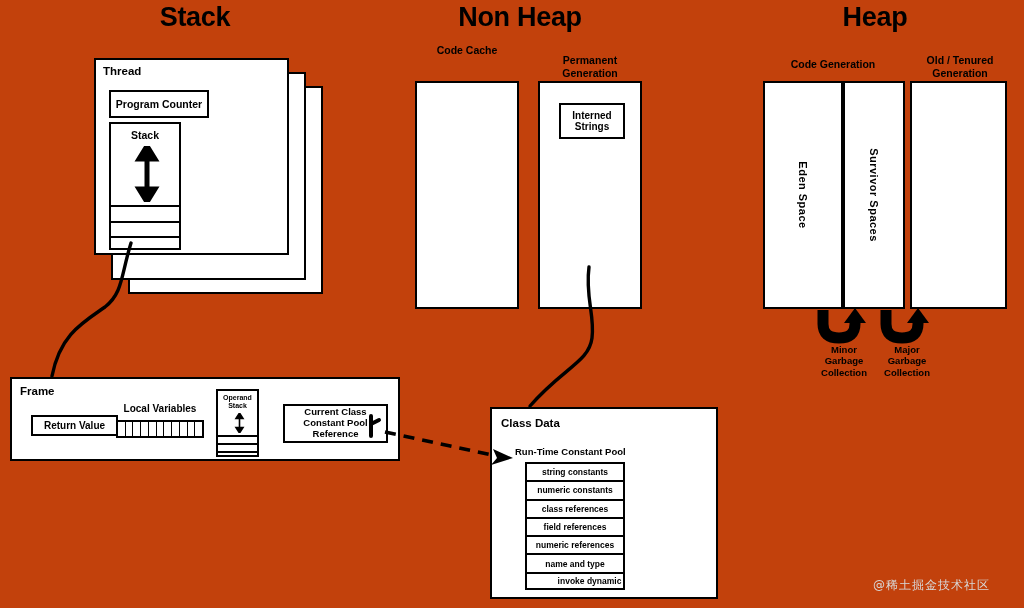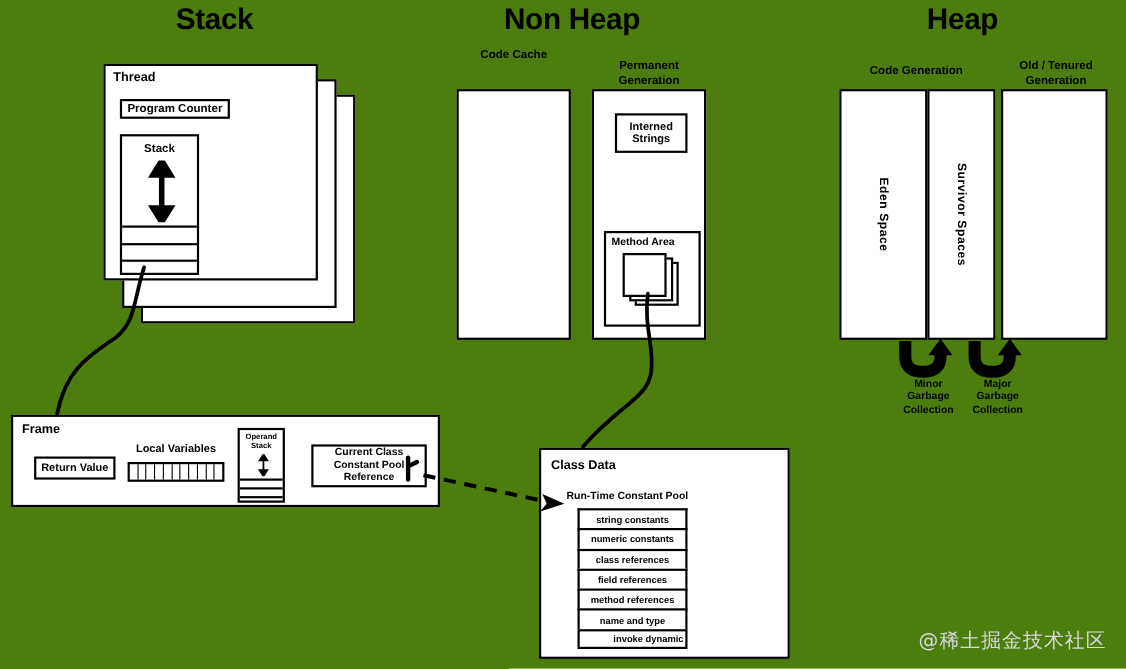--- a/index.html
+++ b/index.html
@@ -5,21 +5,21 @@
 <style>
   html, body {
     margin: 0;
     padding: 0;
     background: #ffffff;
   }
   #canvas {
     position: relative;
     width: 1024px;
     height: 608px;
-    background: #4d7c0f;
+    background: #c2410c;
     font-family: "Liberation Sans", sans-serif;
     color: #000000;
     overflow: hidden;
   }
 
   
   .abs { position: absolute; box-sizing: border-box; }
   .bx  { position: absolute; box-sizing: border-box; border: 2px solid #000; background: #fff; }
   .centered-text {
     display: flex;
@@ -65,23 +65,23 @@
   #overlay {
     position: absolute;
     left: 0; top: 0;
     width: 1024px; height: 608px;
     pointer-events: none;
   }
 
   
   #watermark {
     position: absolute;
-    right: 18px;
+    right: 34px;
     bottom: 14px;
-    font-size: 18px;
+    font-size: 12px;
     color: #d8d8d8;
     font-family: "DejaVu Sans", sans-serif;
     letter-spacing: 1px;
     user-select: none;
   }
 
   .lv-cells { position:absolute; display:flex; box-sizing:border-box; border:2px solid #000; background:#fff; }
   .lv-cell { flex:1 1 auto; border-right:1.5px solid #000; }
   .lv-cell:last-child { border-right:none; }
 
@@ -108,21 +108,21 @@
   <div class="col-title" style="left:100px; top:2px; width:190px;">Stack</div>
   <div class="col-title" style="left:425px; top:2px; width:190px;">Non Heap</div>
   <div class="col-title" style="left:780px; top:2px; width:190px;">Heap</div>
 
   <div class="bx" style="left:128px; top:86px; width:195px; height:208px;"></div>
   <div class="bx" style="left:111px; top:72px; width:195px; height:208px;"></div>
 
   <div class="bx" style="left:94px; top:58px; width:195px; height:197px;">
     <div class="abs" style="left:7px; top:5px; font-size:11.5px; font-weight:bold;">Thread</div>
 
-    <div class="bx" style="left:13px; top:30px; width:100px; height:18px;">
+    <div class="bx" style="left:13px; top:30px; width:100px; height:28px;">
       <div class="centered-text" style="position:absolute; inset:0; font-size:10.5px;">Program Counter</div>
     </div>
 
     <div class="bx" style="left:13px; top:62px; width:72px; height:128px;">
       <div class="abs" style="left:0; top:5px; width:100%; text-align:center; font-size:10.5px; font-weight:bold;">Stack</div>
       <div class="abs" style="left:0; top:22px; width:100%; height:56px;">
         <svg width="72" height="56" viewBox="0 0 72 56">
           <g stroke="#000" stroke-width="5" fill="#000">
             <line x1="36" y1="10" x2="36" y2="46"></line>
             <polygon points="36,0 28,13 44,13"></polygon>
@@ -142,26 +142,20 @@
 
   <div class="sub-title" style="left:530px; top:54px; width:120px;">Permanent
 Generation</div>
   <div class="bx" style="left:538px; top:81px; width:104px; height:228px;">
 
     <div class="bx" style="left:19px; top:20px; width:66px; height:36px;">
       <div class="centered-text" style="position:absolute; inset:0; font-size:10px;">Interned
 Strings</div>
     </div>
 
-    <div class="bx" style="left:9px; top:127px; width:88px; height:87px;">
-      <div class="abs" style="left:5px; top:3px; font-size:9.5px; font-weight:bold;">Method Area</div>
-      <div class="bx" style="left:26px; top:26px; width:40px; height:40px;"></div>
-      <div class="bx" style="left:21px; top:22px; width:40px; height:40px;"></div>
-      <div class="bx" style="left:15px; top:18px; width:40px; height:40px;"></div>
-    </div>
   </div>
 
   <div class="sub-title" style="left:768px; top:58px; width:130px;">Code Generation</div>
   <div class="sub-title" style="left:900px; top:54px; width:120px;">Old / Tenured
 Generation</div>
 
   <div class="bx" style="left:763px; top:81px; width:80px; height:228px;">
     <div class="vlabel" style="left:50%; top:50%; transform:translate(-50%,-50%);">Eden Space</div>
   </div>
 
@@ -187,21 +181,21 @@
       <polygon points="42,0 31,15 53,15" fill="#000"></polygon>
     </svg>
   </div>
   <div class="sub-title" style="left:865px; top:344px; width:84px; font-size:9.5px;">Major
 Garbage
 Collection</div>
 
   <div class="bx" style="left:10px; top:377px; width:390px; height:84px;">
     <div class="abs" style="left:8px; top:6px; font-size:11.5px; font-weight:bold;">Frame</div>
 
-    <div class="bx" style="left:19px; top:36px; width:74px; height:21px;">
+    <div class="bx" style="left:19px; top:36px; width:87px; height:21px;">
       <div class="centered-text" style="position:absolute; inset:0; font-size:10px;">Return Value</div>
     </div>
 
     <div class="abs" style="left:100px; top:24px; width:96px; text-align:center; font-size:10px; font-weight:bold;">Local Variables</div>
     <div class="lv-cells" style="left:104px; top:41px; width:88px; height:18px;" id="lv-array">
         <div class="lv-cell"></div>
         <div class="lv-cell"></div>
         <div class="lv-cell"></div>
         <div class="lv-cell"></div>
         <div class="lv-cell"></div>
@@ -240,21 +234,21 @@
   <div class="bx" style="left:490px; top:407px; width:228px; height:192px;">
     <div class="abs" style="left:9px; top:8px; font-size:11.5px; font-weight:bold;">Class Data</div>
 
     <div class="abs" style="left:23px; top:37px; font-size:9.5px; font-weight:bold;">Run-Time Constant Pool</div>
 
     <div class="abs" style="left:33px; top:53px; width:100px;" id="pool-list">
         <div class="pool-row" style="height: 18.3px;">string constants</div>
         <div class="pool-row" style="height: 18.3px;">numeric constants</div>
         <div class="pool-row" style="height: 18.3px;">class references</div>
         <div class="pool-row" style="height: 18.3px;">field references</div>
-        <div class="pool-row" style="height: 18.3px;">method references</div>
+        <div class="pool-row" style="height: 18.3px;">numeric references</div>
         <div class="pool-row" style="height: 18.3px;">name and type</div>
         <div class="pool-row" style="height: 18.3px;">invoke dynamic</div>
       </div>
 
   </div>
 
   <svg id="overlay" viewBox="0 0 1024 608" xmlns="http://www.w3.org/2000/svg">
 
     <path d="M131 243 C 121 275, 123 293, 105 307 C 82 323, 60 335, 52 376" stroke="#000" stroke-width="3.4" fill="none" stroke-linecap="round"></path>
 

